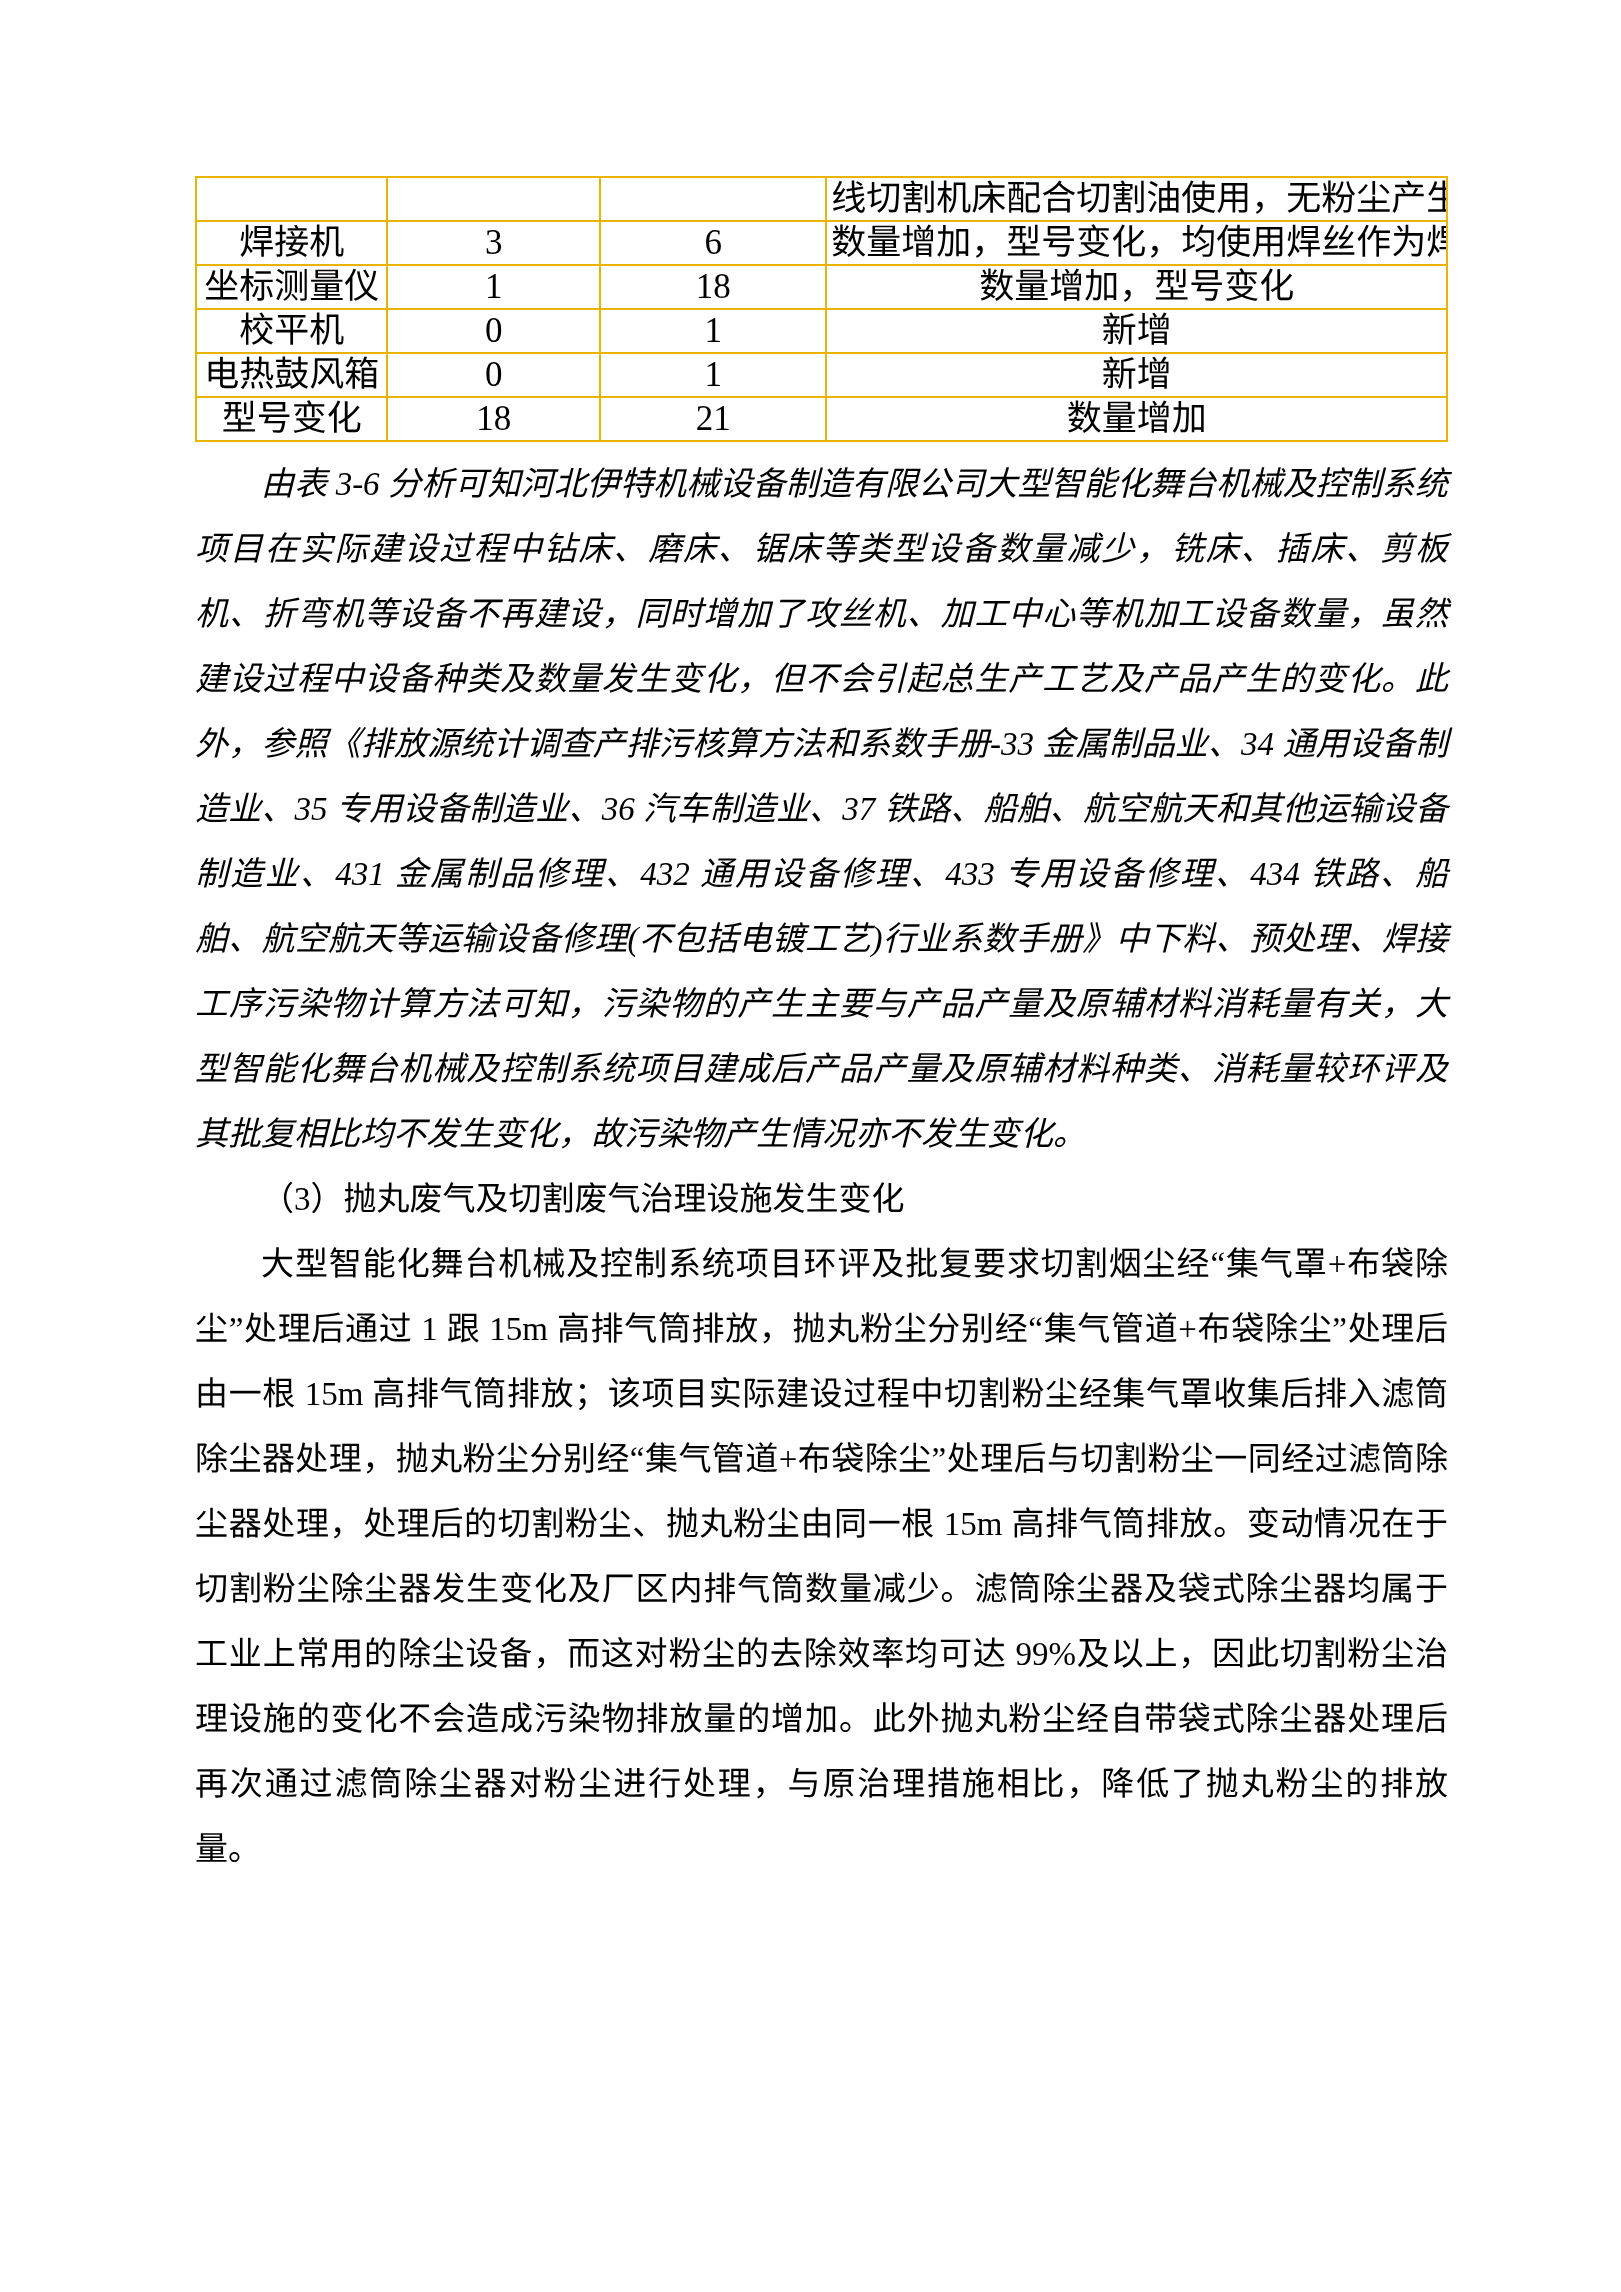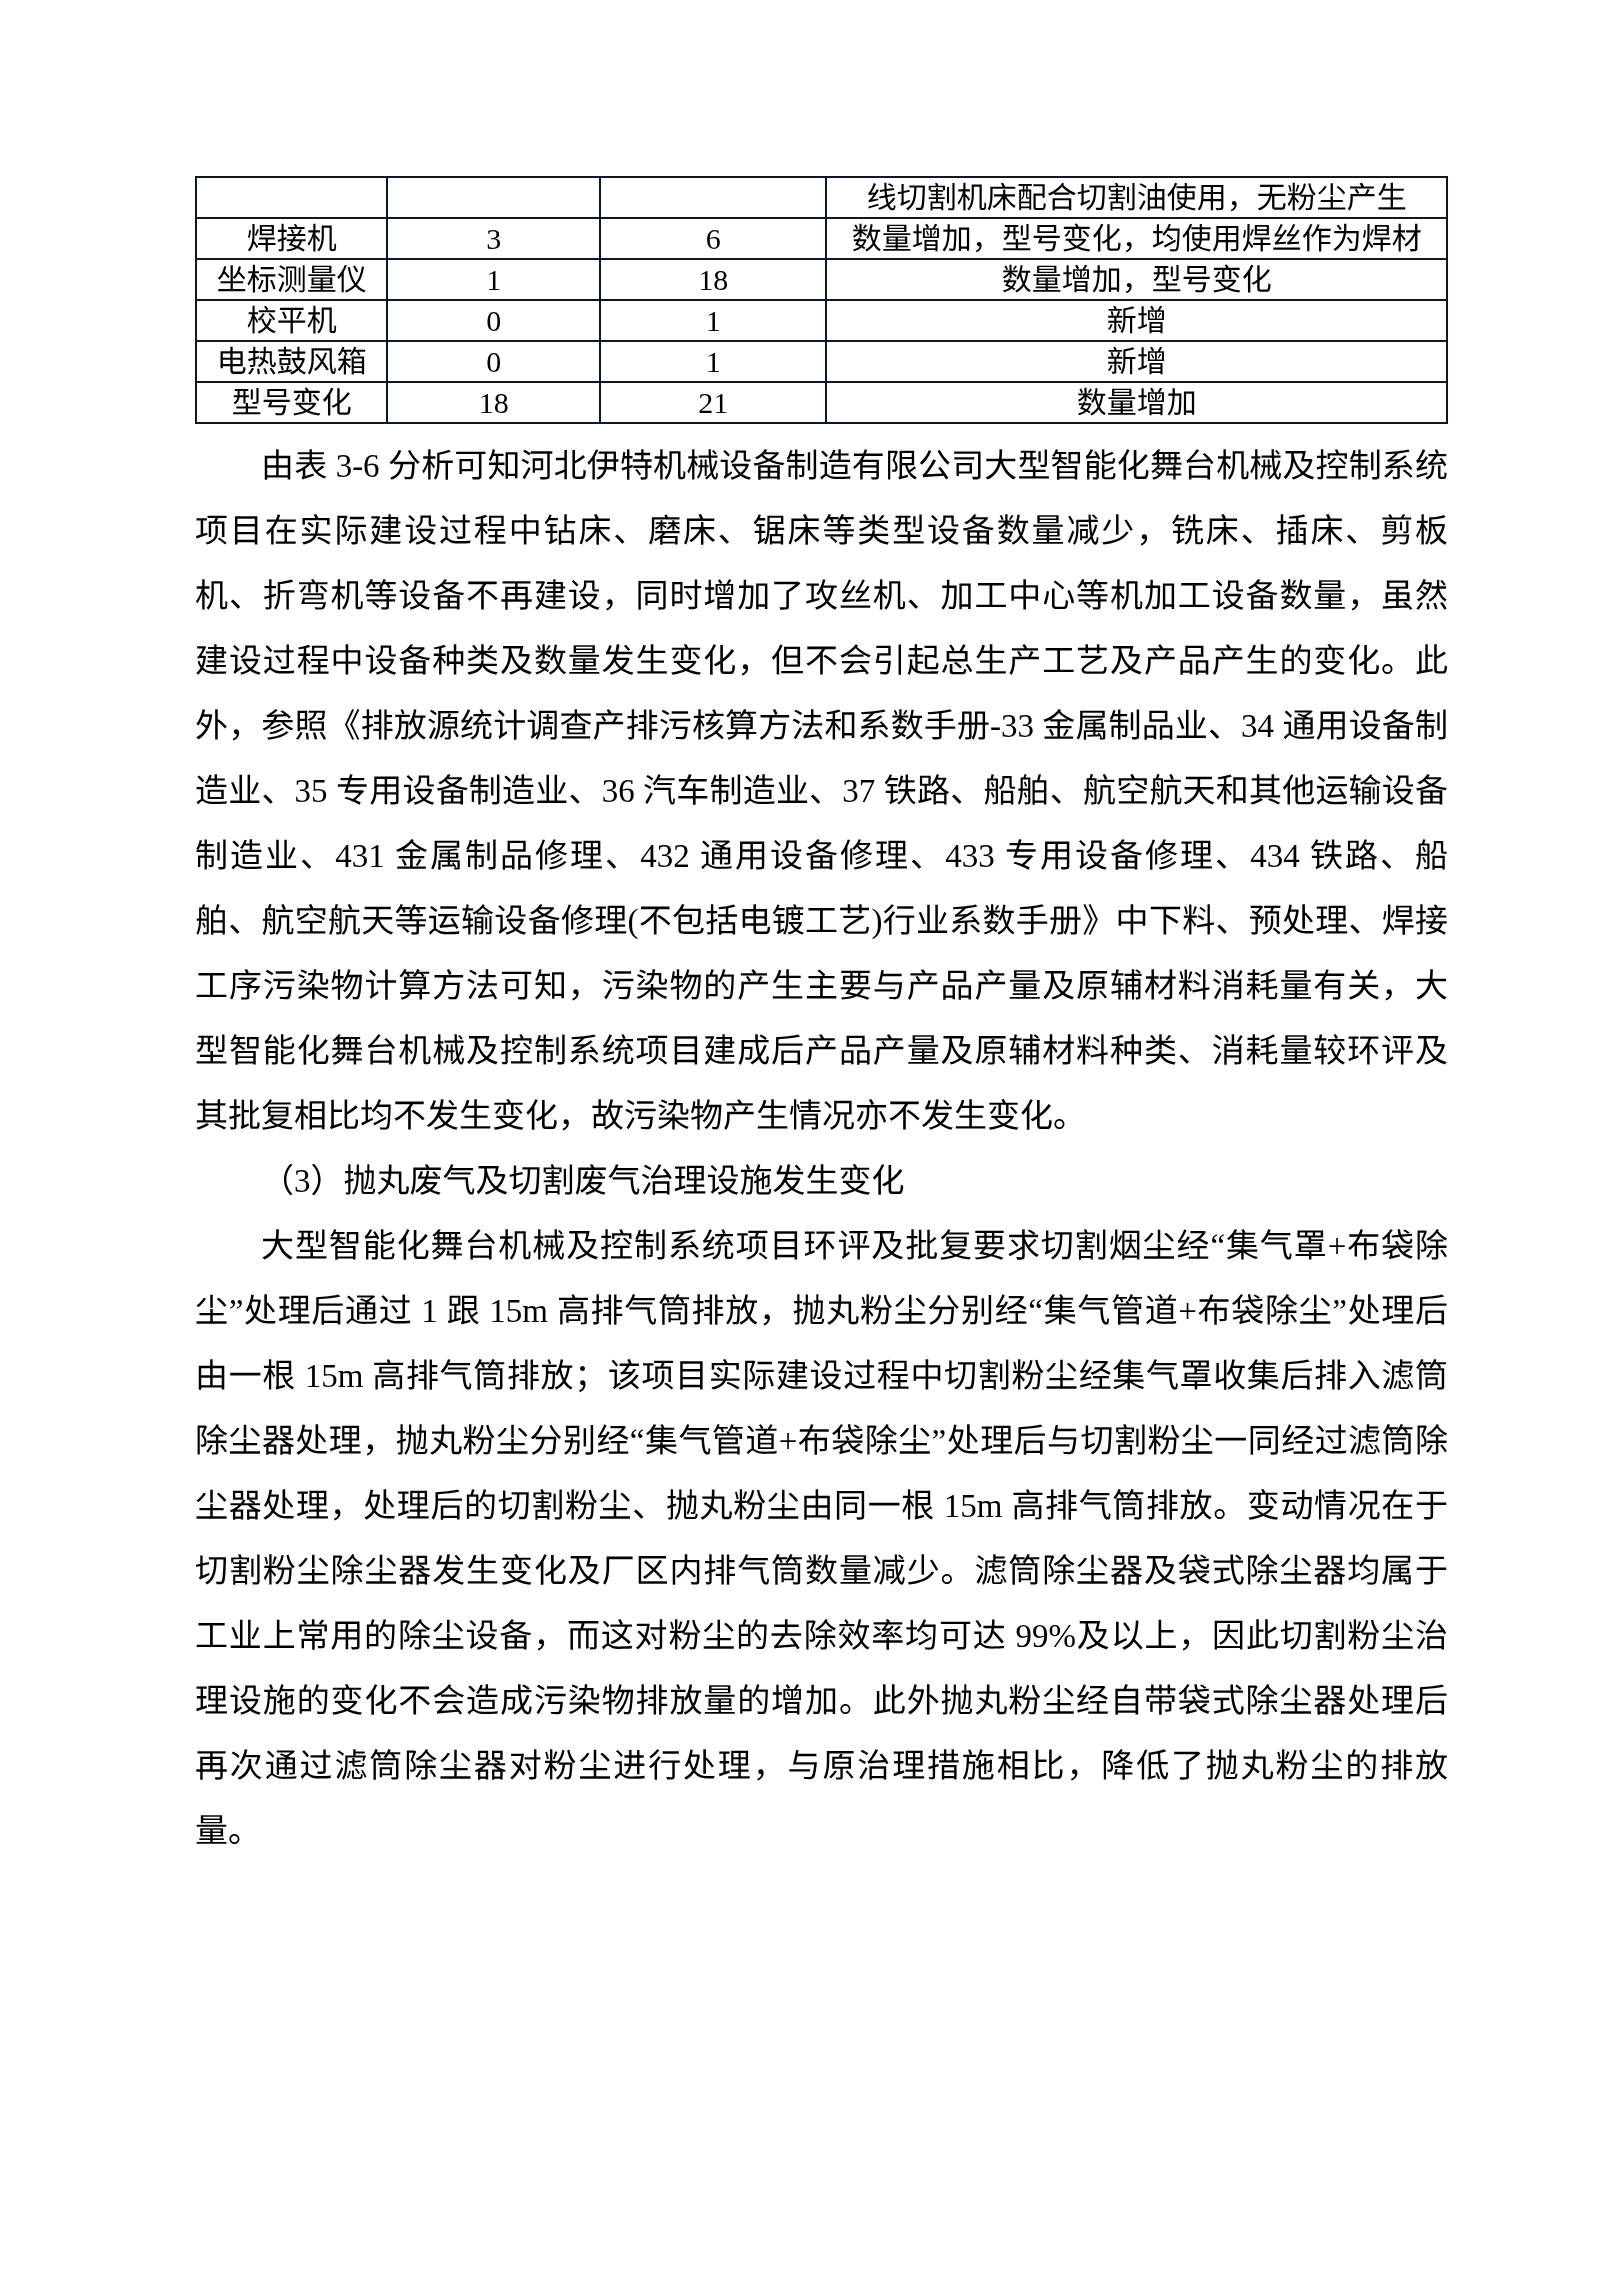--- a/index.html
+++ b/index.html
@@ -21,41 +21,42 @@
     left: 195px;
     top: 176px;
     width: 1253px;
   }
   table.equip {
     width: 100%;
     border-collapse: collapse;
     table-layout: fixed;
   }
   table.equip td {
-    border: 2px solid #0f172a;
+    border: 2px solid #eab308;
     height: 39px;
     text-align: center;
     vertical-align: middle;
-    font-size: 30px;
+    font-size: 35px;
     line-height: 1.2;
     padding: 0 3.9px;
     overflow: hidden;
     white-space: nowrap;
   }
   .body-para {
     margin: 0;
     font-size: 33px;
     line-height: 65px;
     text-align: justify;
     text-justify: inter-ideograph;
     text-indent: 2em;
     word-break: break-all;
   }
   .para-first {
     margin-top: 9.8px;
+    font-style: italic;
   }
   .page-number {
     position: absolute;
     top: 2050px;
     left: 0;
     width: 100%;
     text-align: center;
     font-size: 29px;
     line-height: 1.2;
   }

